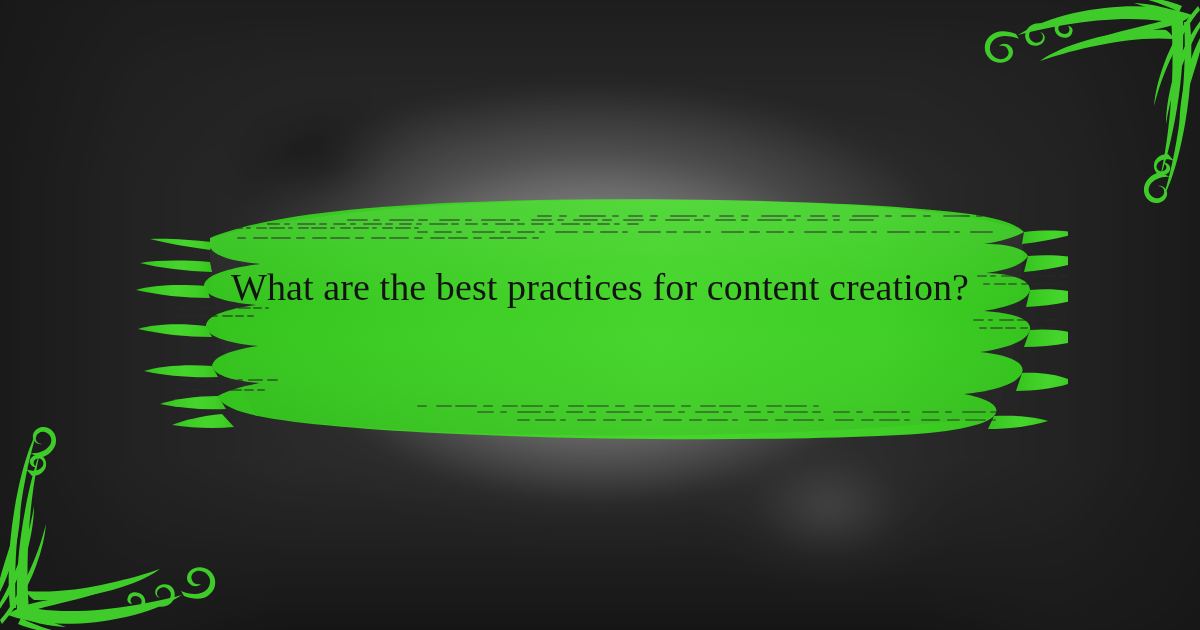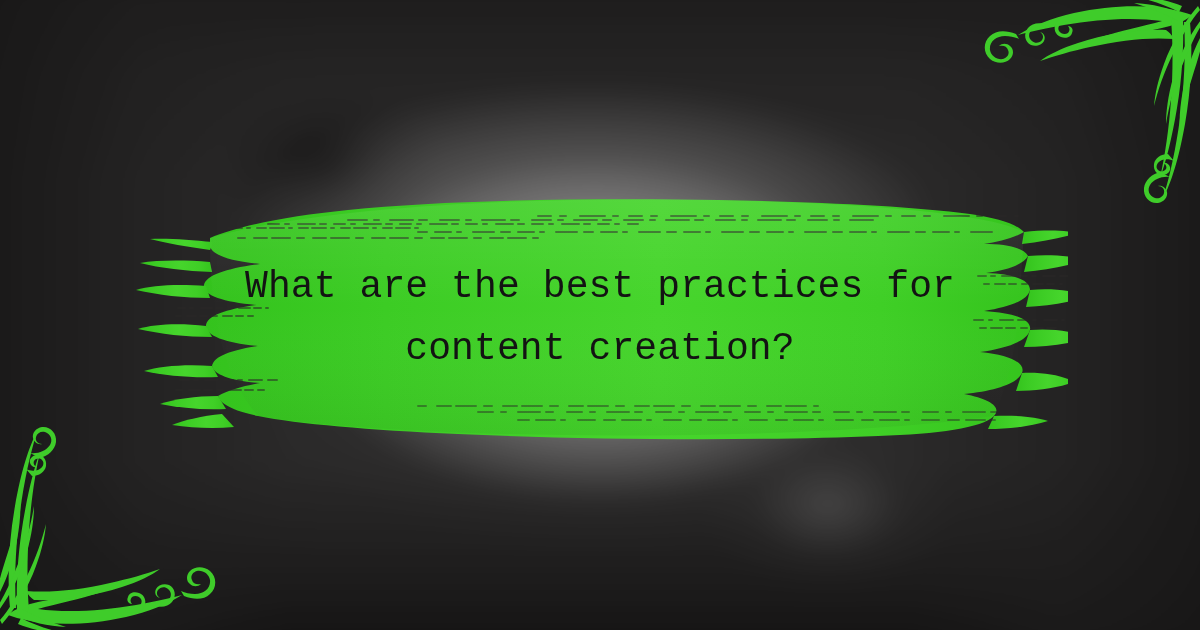--- a/index.html
+++ b/index.html
@@ -7,21 +7,21 @@
     margin: 0;
     padding: 0;
     background: #000;
   }
   #stage {
     position: relative;
     width: 1200px;
     height: 630px;
     overflow: hidden;
     background: #2e2c2b;
-    font-family: Liberation Mono, monospace;
+    font-family: Liberation Serif, serif;
   }
 
   
   .bg-layer {
     position: absolute;
     inset: 0;
     background:
       
       radial-gradient(ellipse 360px 210px at 600px 330px, rgba(200,197,196,0.92) 0%, rgba(170,167,166,0.72) 45%, rgba(90,88,87,0.10) 78%, rgba(0,0,0,0) 100%),
       

